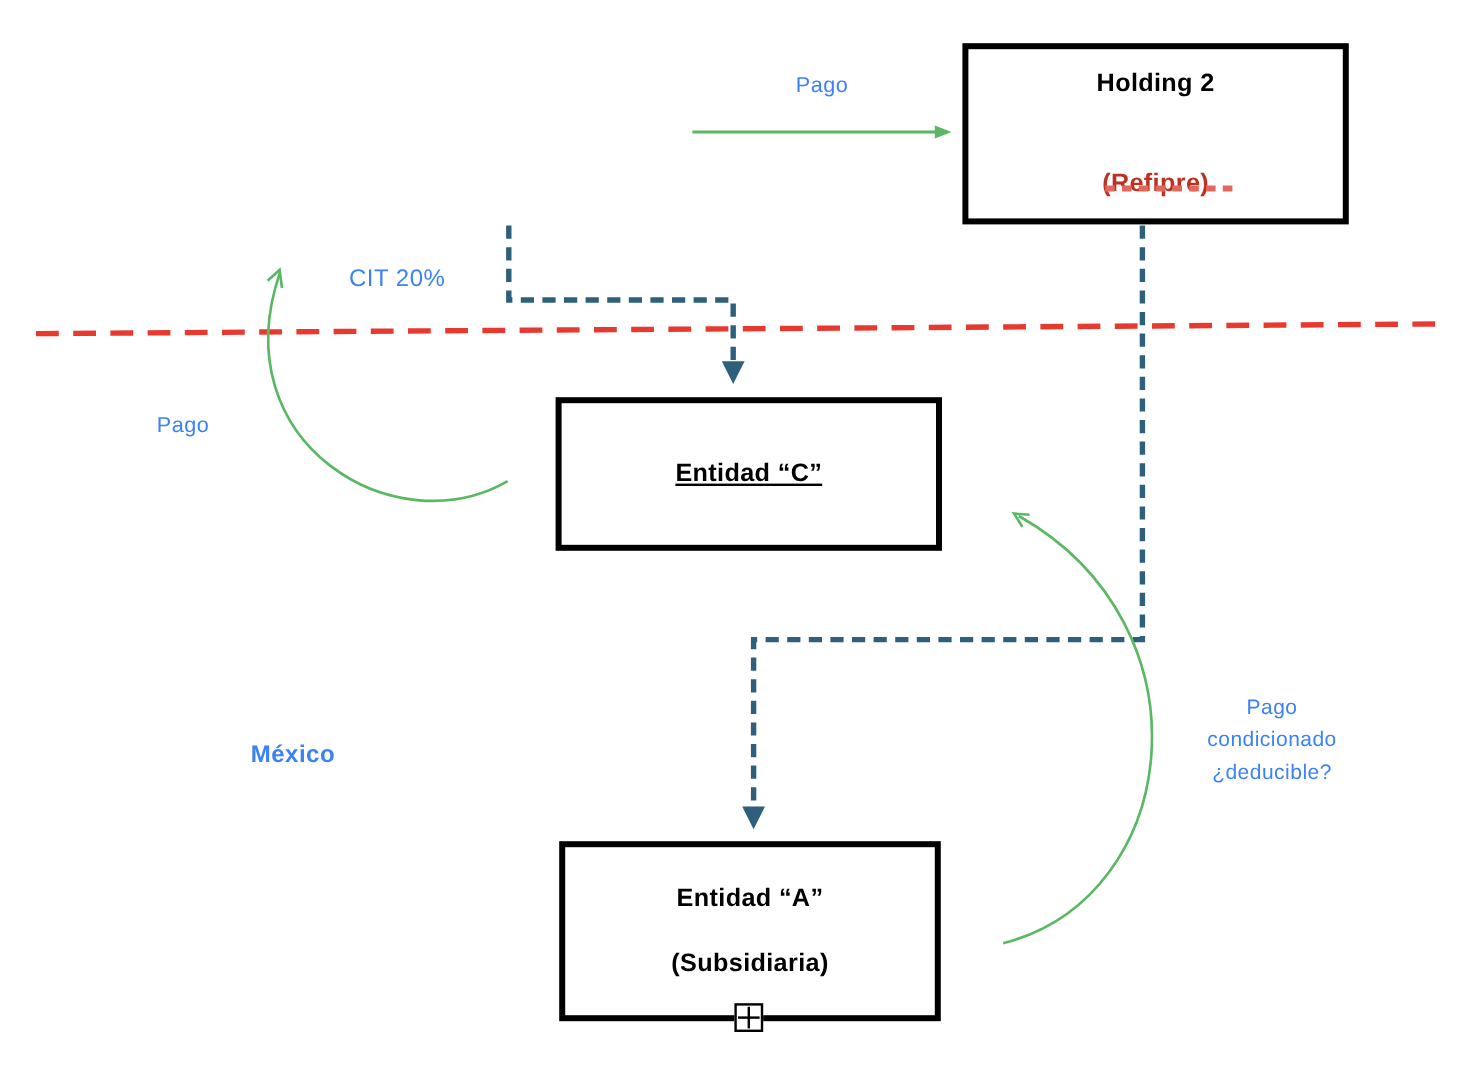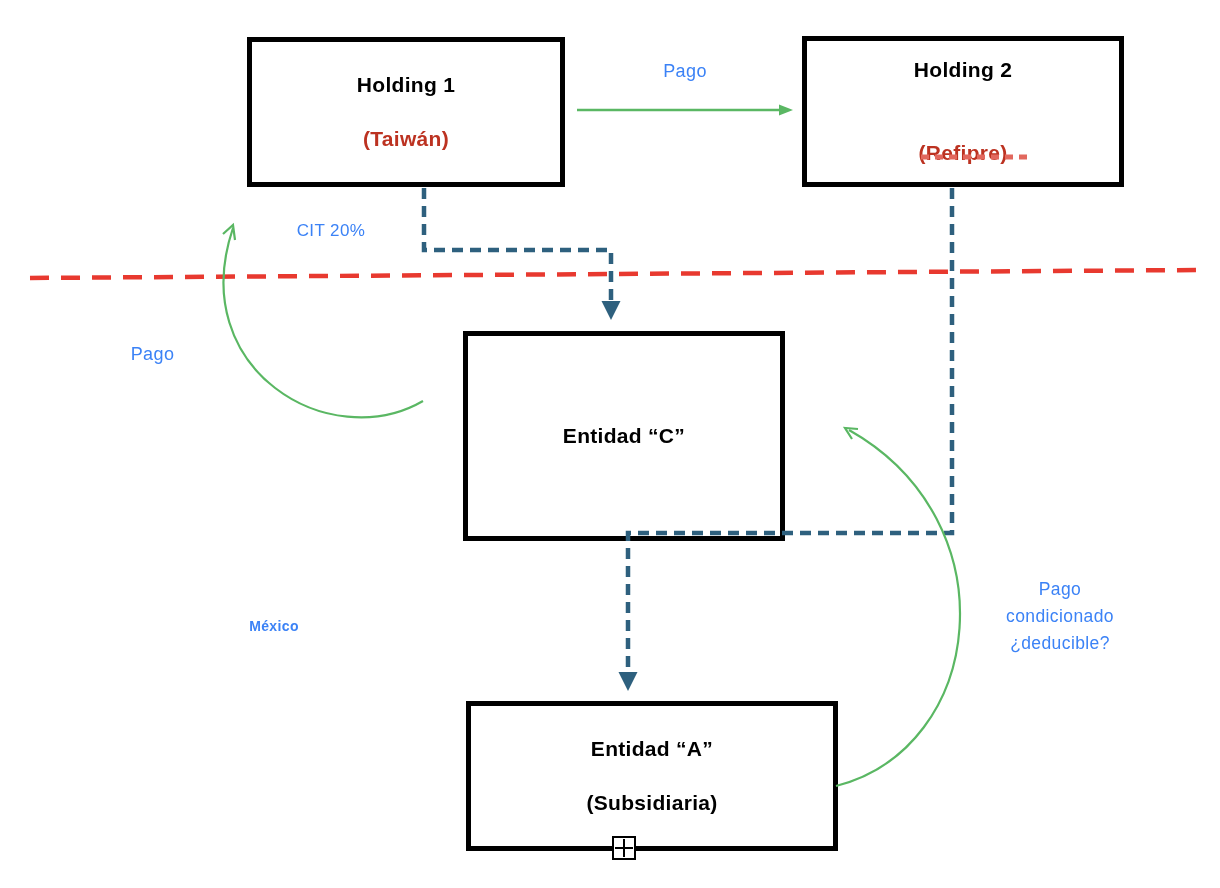--- a/index.html
+++ b/index.html
@@ -32,22 +32,22 @@
   }
   .entity-sub {
     font-size: 21px;
     font-weight: 700;
     letter-spacing: 0.3px;
     color: var(--red_text);
   }
   .entity-sub .uline { text-decoration-thickness: 2.5px; text-align: right; }
   #box-holding1 { left: 247px; top: 37px;  width: 318px; height: 150px; }
   #box-holding2 { left: 802px; top: 36px;  width: 322px; height: 151px; gap: 41px; }
-  #box-entidad-c { left: 463px; top: 331px; width: 322px; height: 210px; justify-content: center; }
-  #box-entidad-a { left: 466px; top: 701px; width: 372px; height: 150px; }
+  #box-entidad-c { left: 463px; top: 331px; width: 322px; height: 128px; justify-content: center; text-decoration: underline; }
+  #box-entidad-a { left: 466px; top: 701px; width: 318px; height: 150px; }
 
   
   #connector-layer {
     position: absolute;
     left: 0; top: 0;
     width: 1220px; height: 888px;
     z-index: 3;
     pointer-events: none;
   }
   .stroke-green { stroke: var(--green); fill: none; }
@@ -60,23 +60,23 @@
   
   .label {
     position: absolute;
     color: #3b82f6;
     font-size: 18px;
     letter-spacing: 0.4px;
     z-index: 4;
     text-align: center;
   }
   #label-pago-top  { left: 630px; top: 61px;  width: 110px; }
-  #label-cit       { left: 276px; top: 221px; width: 110px; font-size: 17px; }
+  #label-cit       { left: 276px; top: 221px; width: 110px; font-size: 20px; }
   #label-pago-left { left: 105px; top: 344px; width: 95px; }
-  #label-mexico    { left: 209px; top: 618px; width: 90px; font-weight: 700; font-size: 14px; text-align: right; }
+  #label-mexico    { left: 209px; top: 618px; width: 90px; font-weight: 700; font-size: 20px; text-align: left; }
   #label-pago-cond { left: 980px; top: 576px; width: 160px; font-size: 17.5px; line-height: 27px; }
   #label-deducible { }
 
   
   #expand-plus {
     position: absolute;
     left: 612px; top: 836px;
     width: 20px; height: 20px;
     background: #ffffff;
     border: 2.5px solid #000;
@@ -112,24 +112,20 @@
 
     <path class="stroke-green" d="M 423 401 C 330 455, 185 370, 233 228" stroke-width="2.2"></path>
     <polyline class="stroke-green" points="235,240 233,225 223,234" stroke-width="2.2"></polyline>
 
     <path class="stroke-green" d="M 836 786 C 985 748, 1012 522, 849 430" stroke-width="2.2"></path>
     <polyline class="stroke-green" points="858,429 845,428 852,439" stroke-width="2.2"></polyline>
 
     <line class="stroke-redunder" x1="921" y1="157" x2="1028" y2="157" stroke-width="5" stroke-dasharray="8 6"></line>
   </svg>
 
-  <div class="entity-box" id="box-holding1">
-    <div class="entity-title">Holding 1</div>
-    <div class="entity-sub">(Taiwán)</div>
-  </div>
 
   <div class="entity-box" id="box-holding2">
     <div class="entity-title">Holding 2</div>
     <div class="entity-sub"><span>(</span><span class="uline">Refipre</span><span>)</span></div>
   </div>
 
   <div class="entity-box" id="box-entidad-c">
     <div class="entity-title">Entidad “C”</div>
   </div>
 

